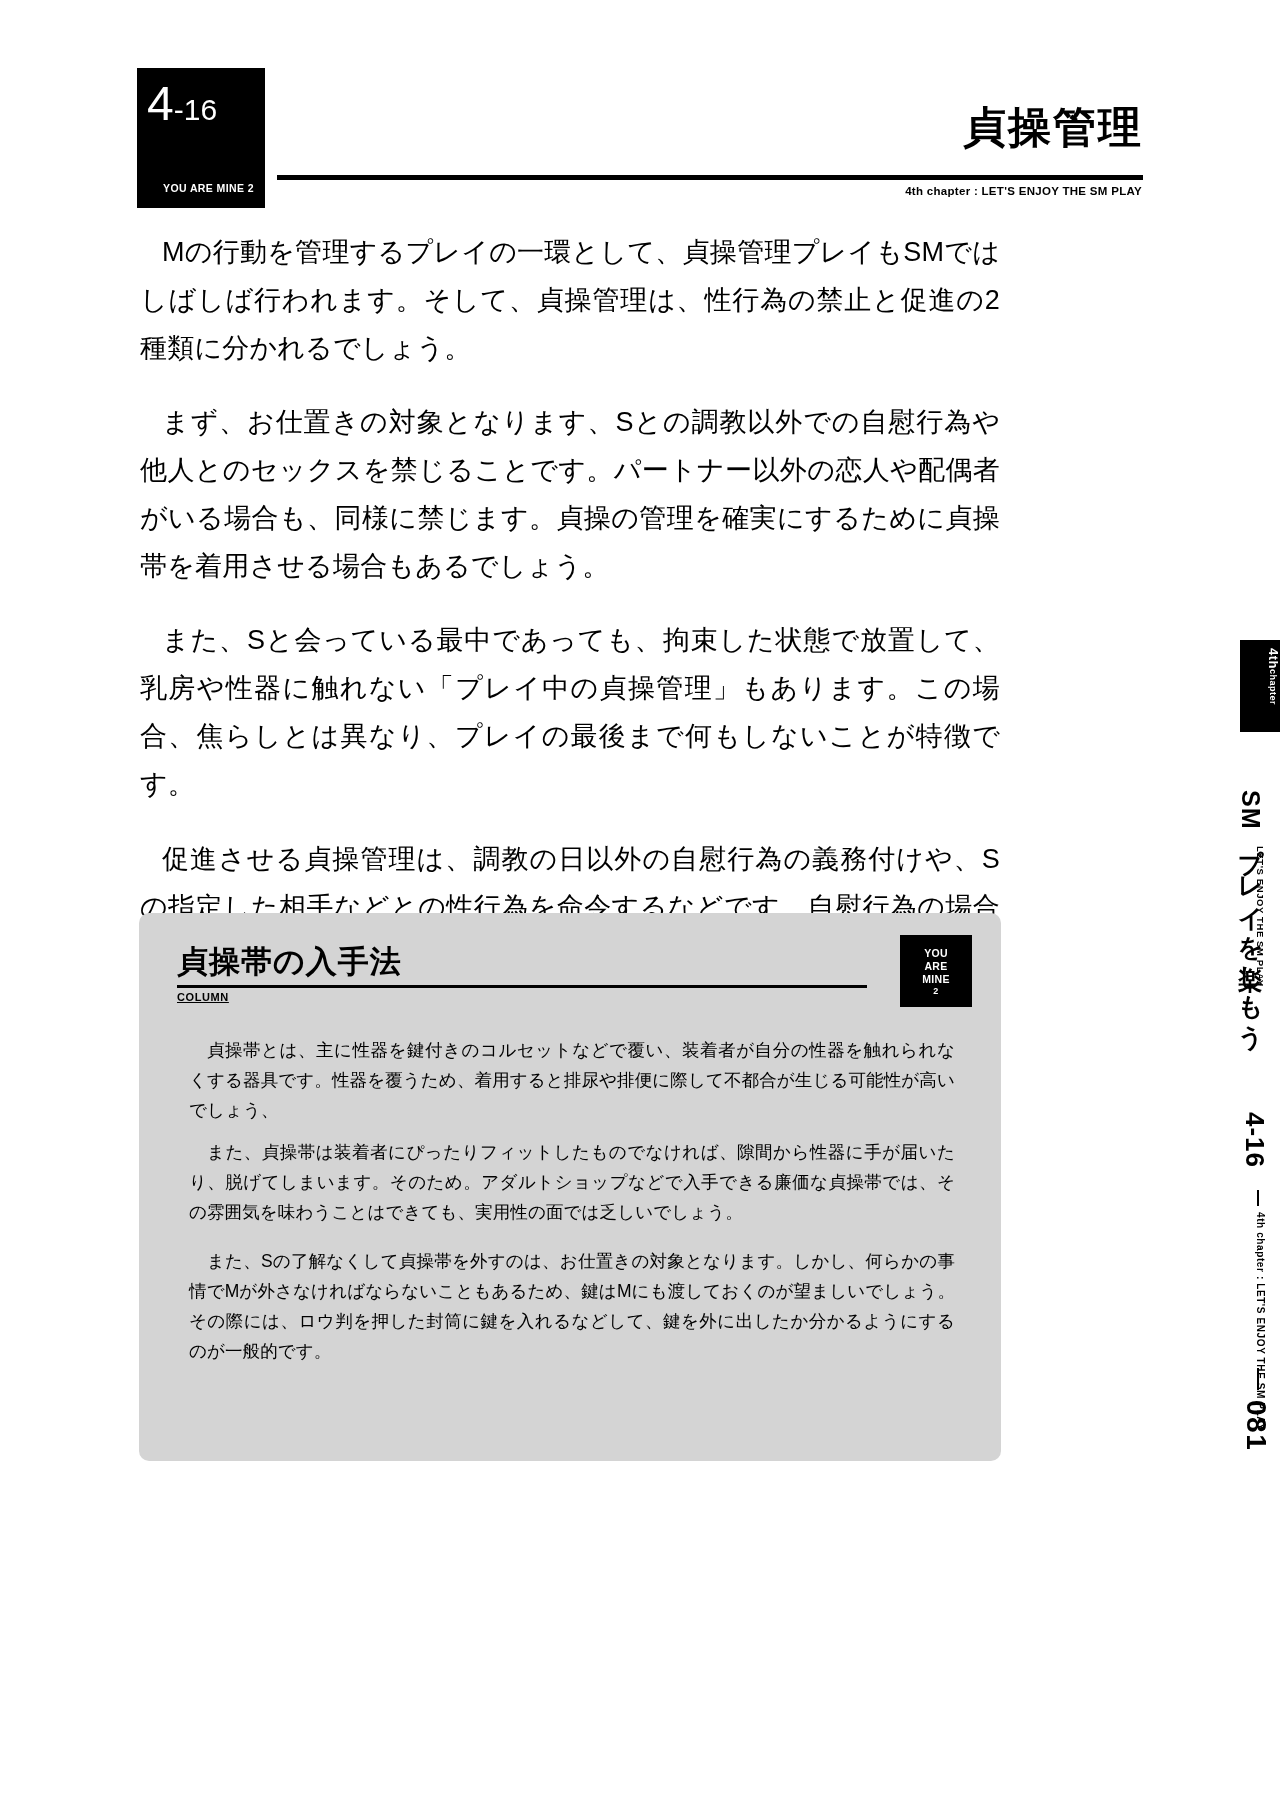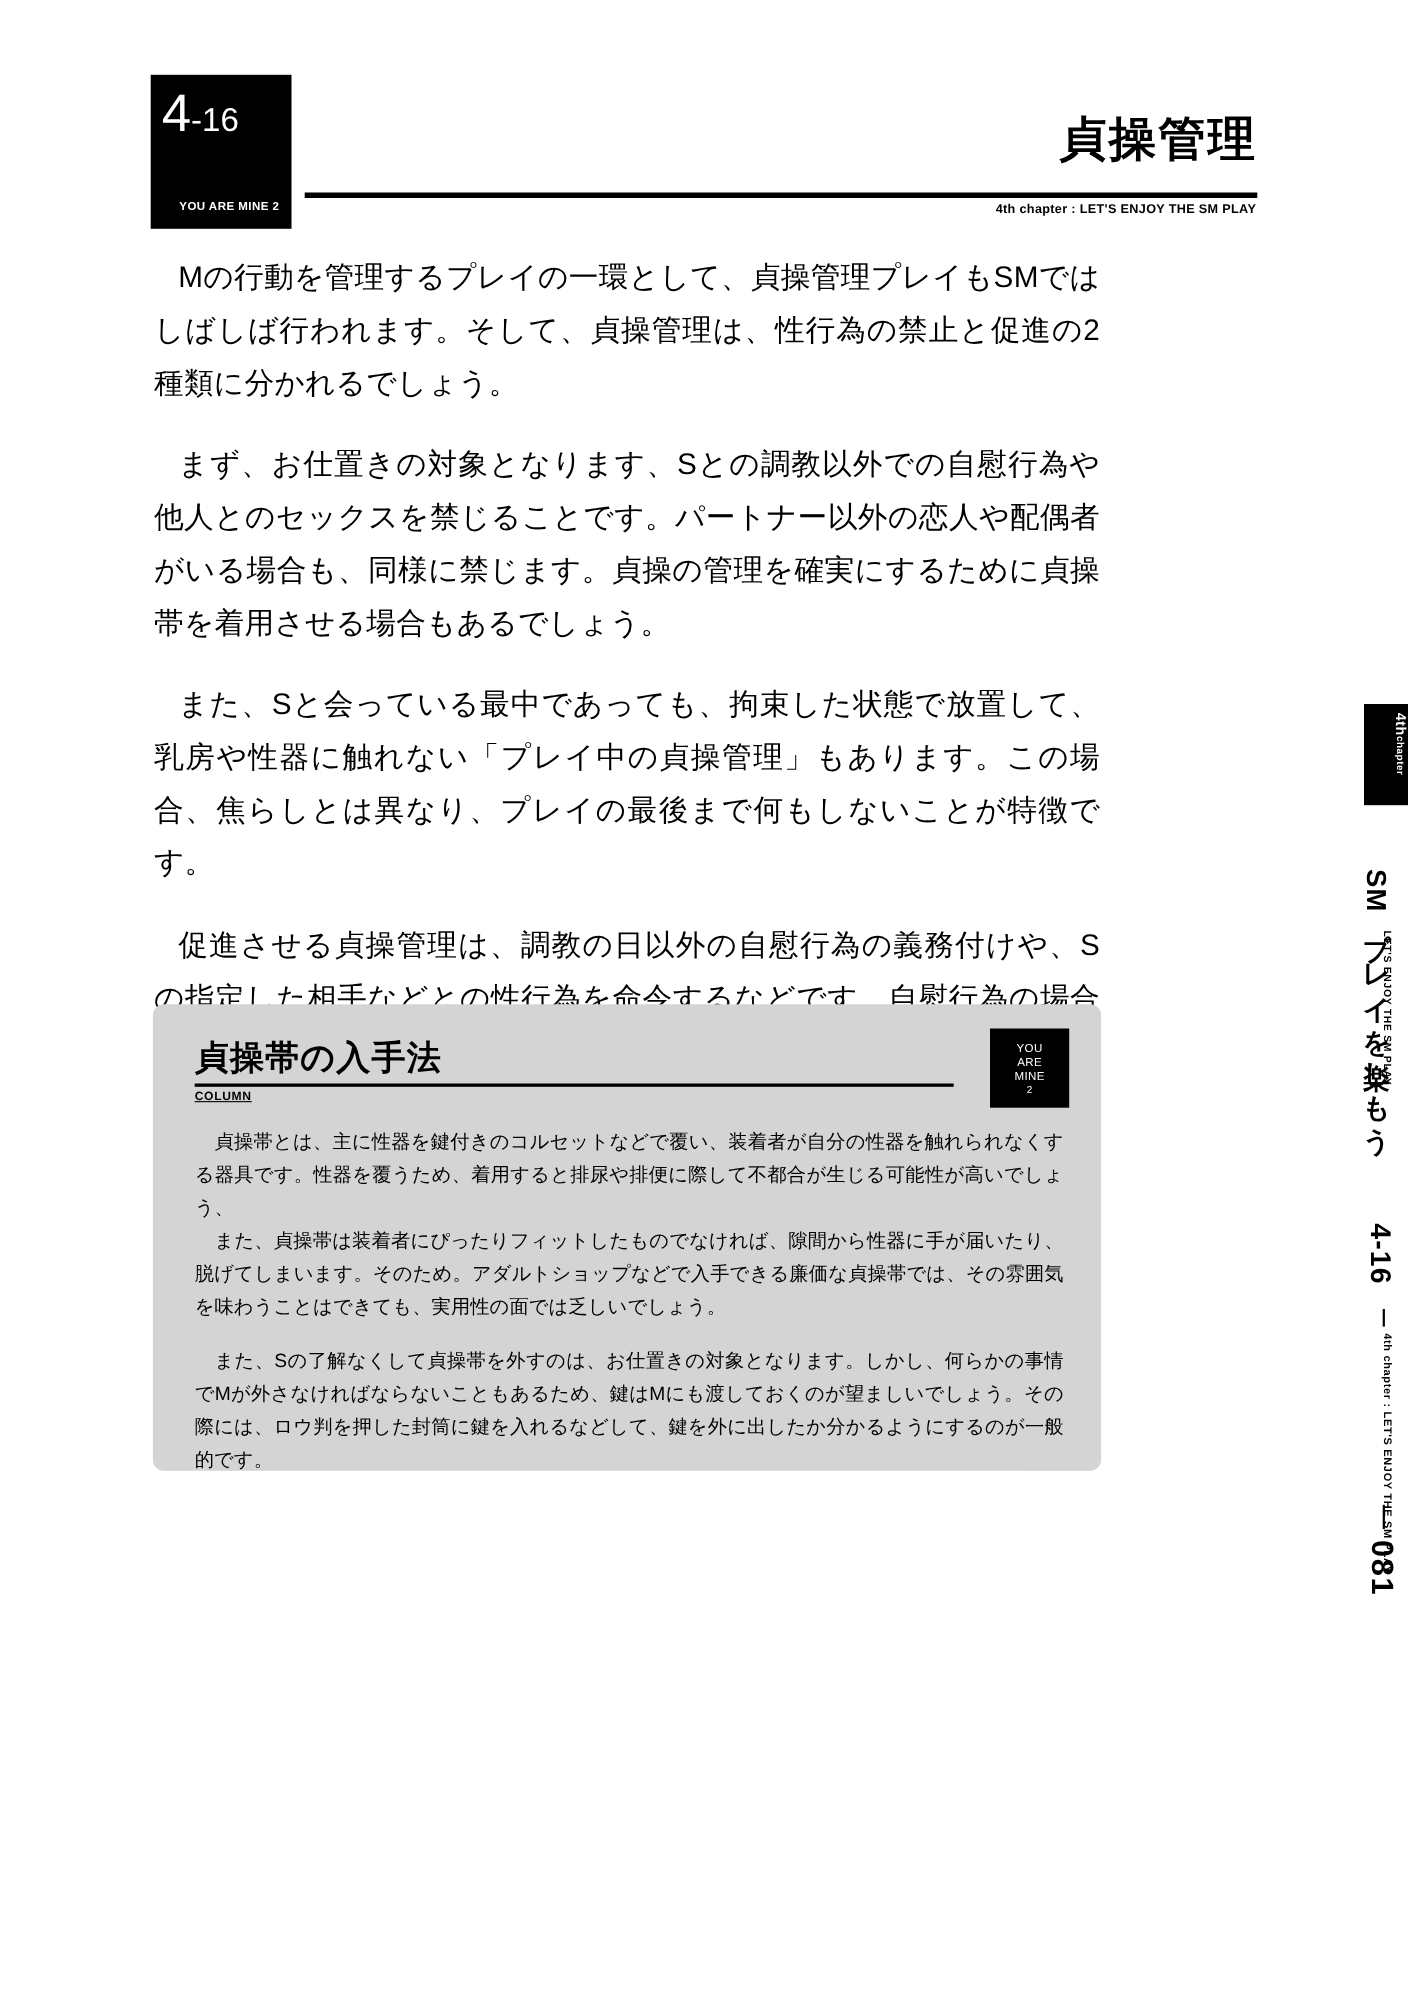--- a/index.html
+++ b/index.html
@@ -101,21 +101,21 @@
     text-indent: 22px;
     letter-spacing: 0.2px;
   }
 
   
   .column-box {
     position: absolute;
     left: 139px;
     top: 913px;
     width: 862px;
-    height: 424px;
+    height: 548px;
     background: #d4d4d4;
     border-radius: 10px;
   }
   .col-title {
     position: absolute;
     left: 38px;
     top: 28px;
     font-size: 31px;
     font-weight: bold;
     letter-spacing: 1px;
@@ -139,42 +139,42 @@
   }
   .col-logo {
     position: absolute;
     right: 29px;
     top: 22px;
     width: 72px;
     height: 72px;
     background: #000000;
     color: #ffffff;
     font-size: 10.5px;
-    font-weight: normal;
+    font-weight: bold;
     line-height: 1.25;
     text-align: center;
     padding-top: 12px;
     box-sizing: border-box;
     letter-spacing: 0.3px;
   }
   .col-logo .two {
     font-size: 9px;
   }
   .col-body {
     position: absolute;
     left: 38px;
     top: 110px;
     width: 790px;
   }
   .col-para {
     font-size: 17.5px;
     line-height: 1.72;
     text-align: justify;
     text-justify: inter-ideograph;
-    margin: 0;
+    margin: 12px;
     text-indent: 18px;
     letter-spacing: 0.1px;
   }
   .col-para.gap {
     margin-top: 18px;
   }
 
   
   .side-chapter {
     position: absolute;

